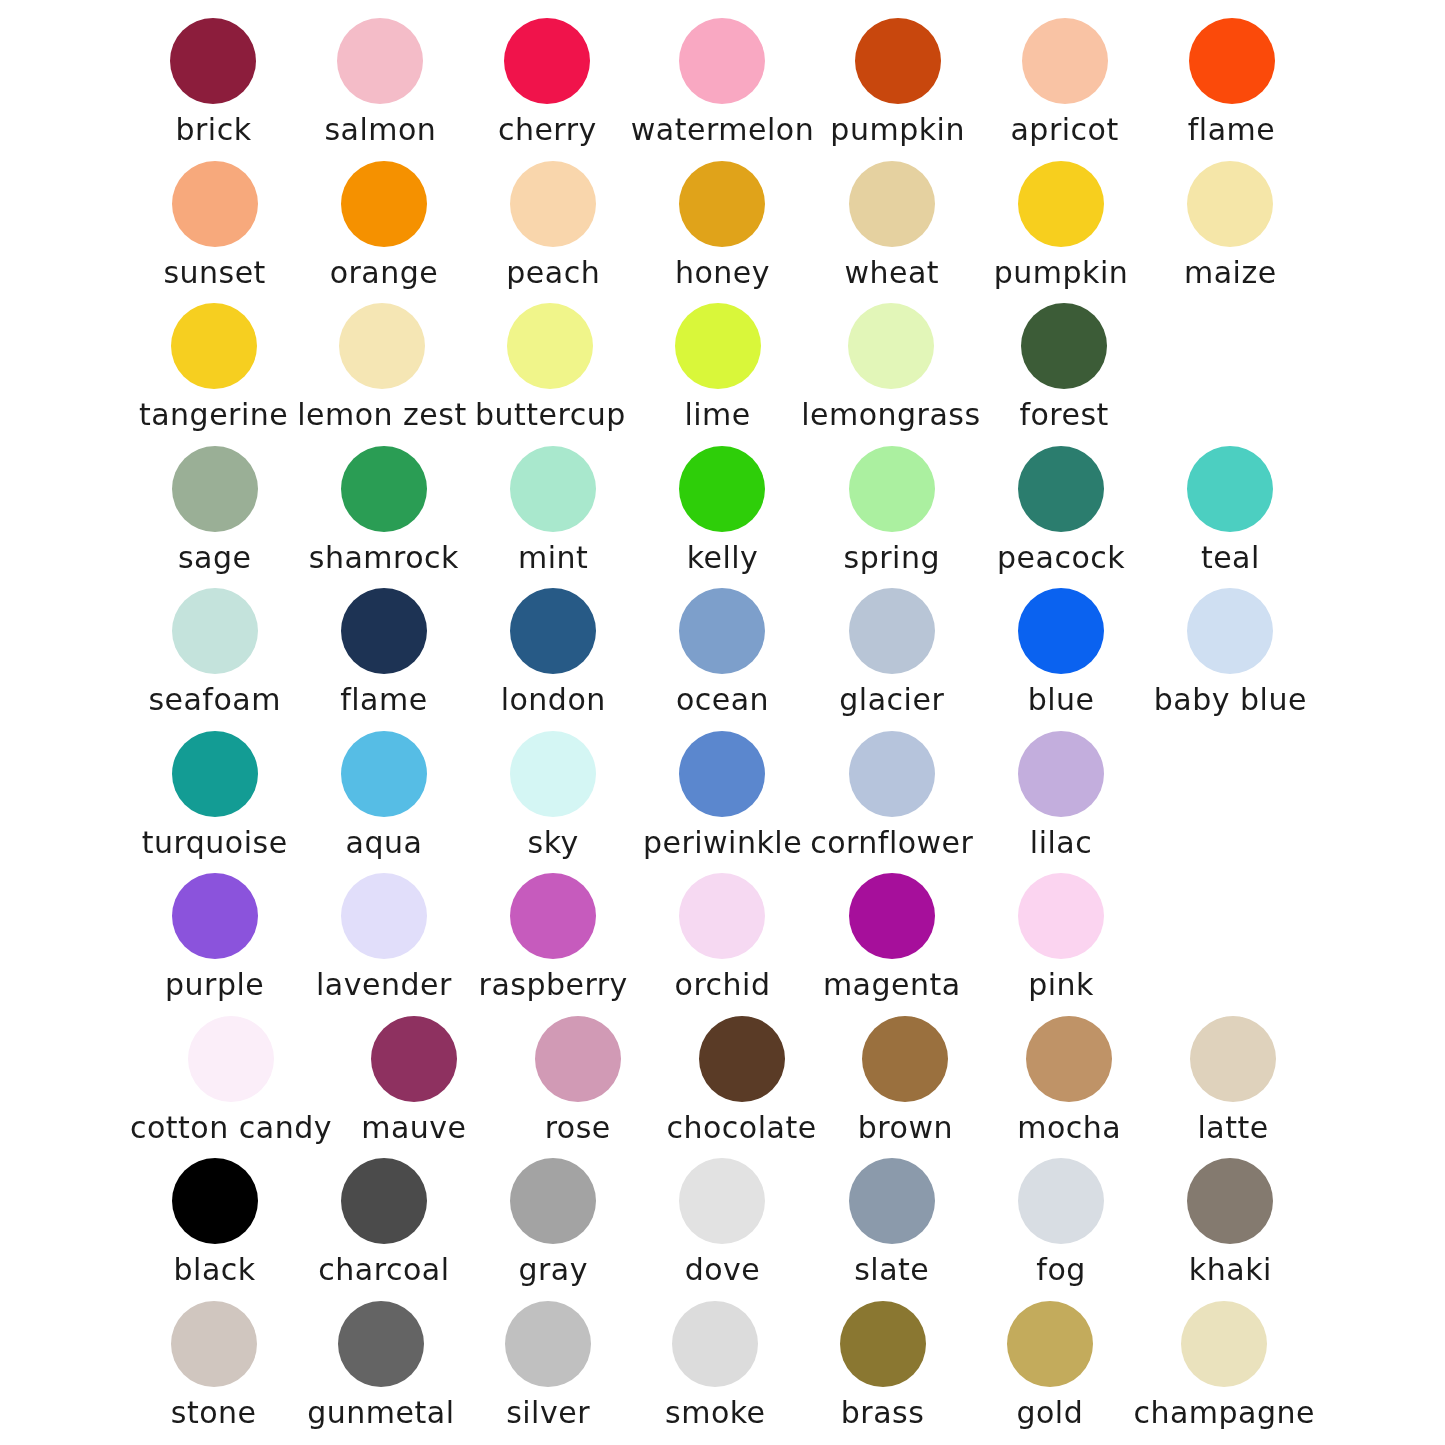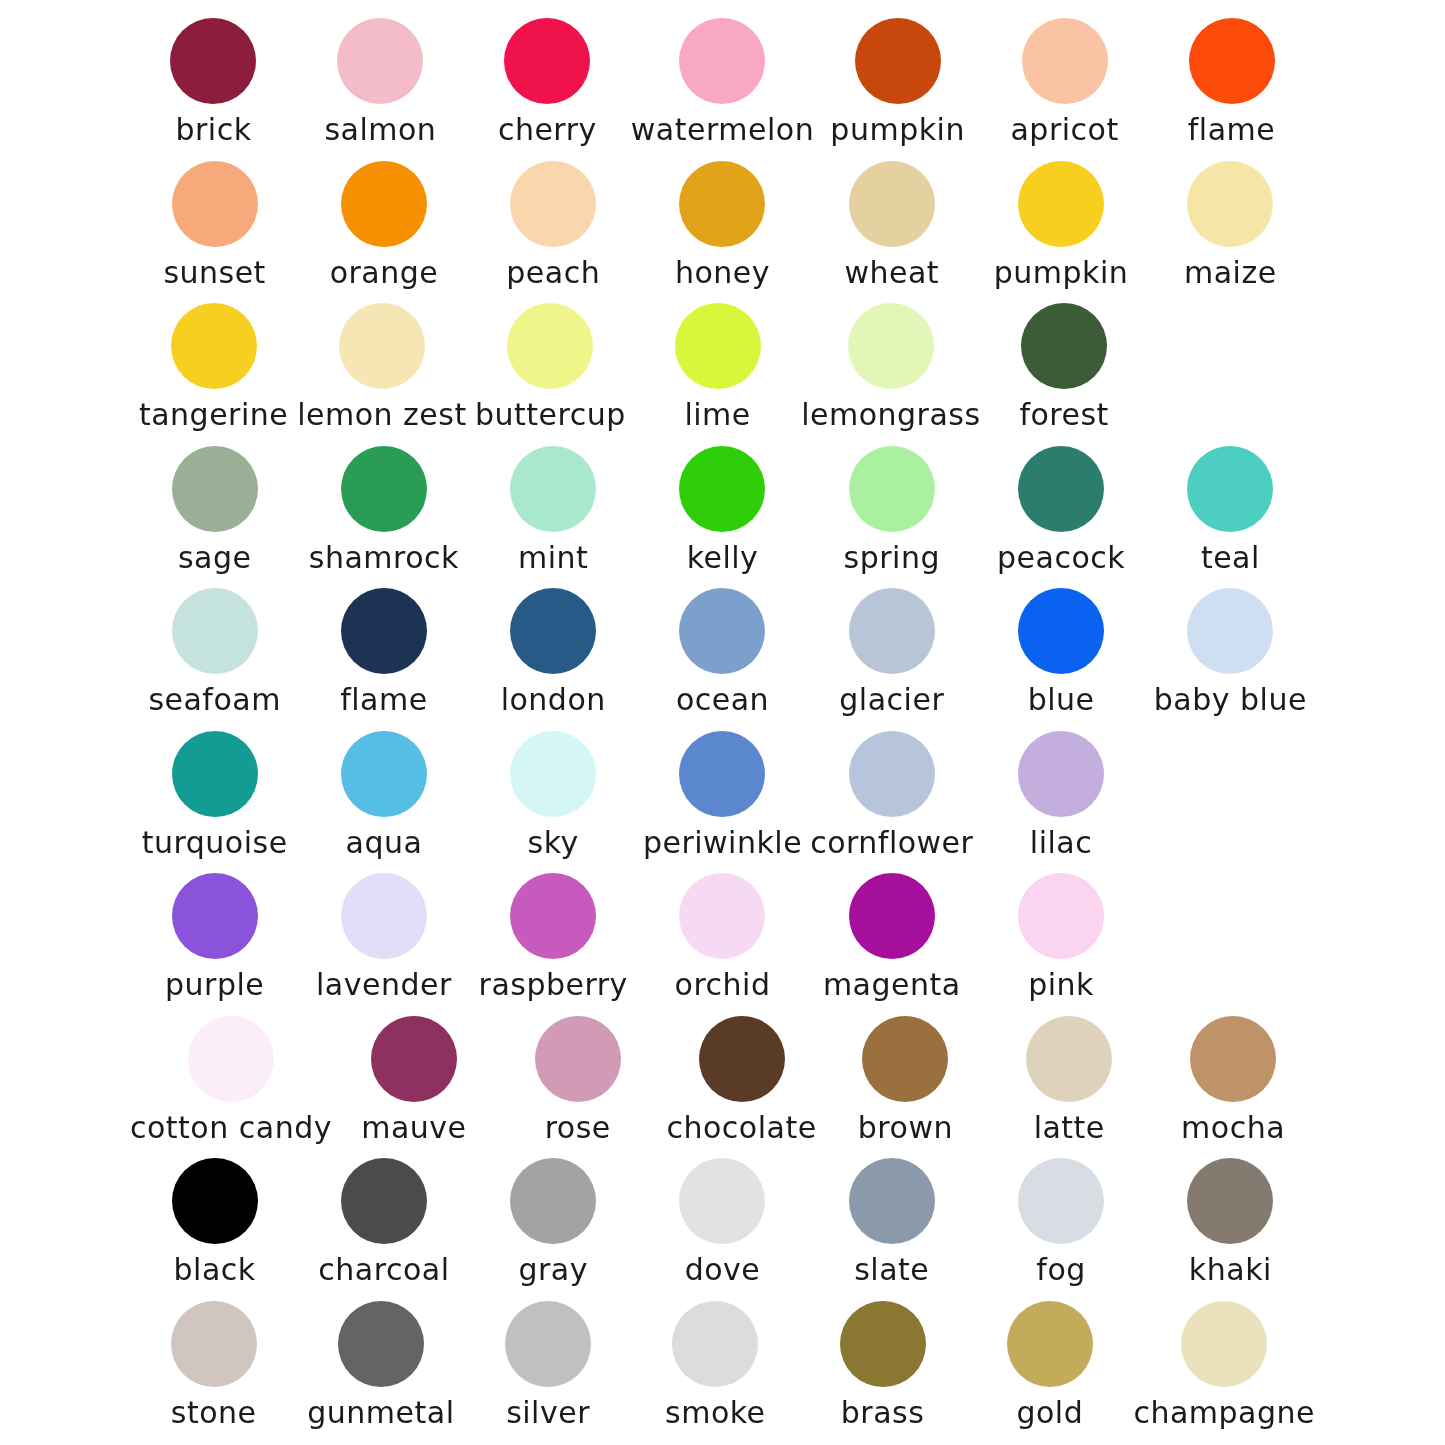--- a/index.html
+++ b/index.html
@@ -267,26 +267,26 @@
       </div>
       <div class="swatch">
         <div class="dot" style="background: rgb(90, 59, 38);"></div>
         <div class="label">chocolate</div>
       </div>
       <div class="swatch">
         <div class="dot" style="background: rgb(154, 112, 62);"></div>
         <div class="label">brown</div>
       </div>
       <div class="swatch">
+        <div class="dot" style="background: rgb(191, 147, 103);"></div>
+        <div class="label">mocha</div>
+      </div>
+      <div class="swatch">
         <div class="dot" style="background: rgb(223, 210, 188);"></div>
         <div class="label">latte</div>
-      </div>
-      <div class="swatch">
-        <div class="dot" style="background: rgb(191, 147, 103);"></div>
-        <div class="label">mocha</div>
       </div>
     </div>
     <div class="row">
       <div class="swatch">
         <div class="dot" style="background: rgb(0, 0, 0);"></div>
         <div class="label">black</div>
       </div>
       <div class="swatch">
         <div class="dot" style="background: rgb(75, 75, 75);"></div>
         <div class="label">charcoal</div>

